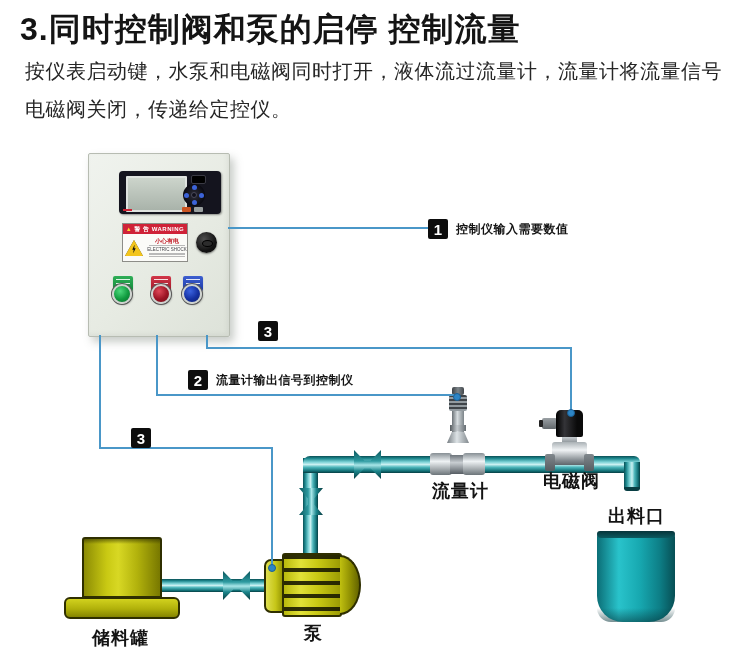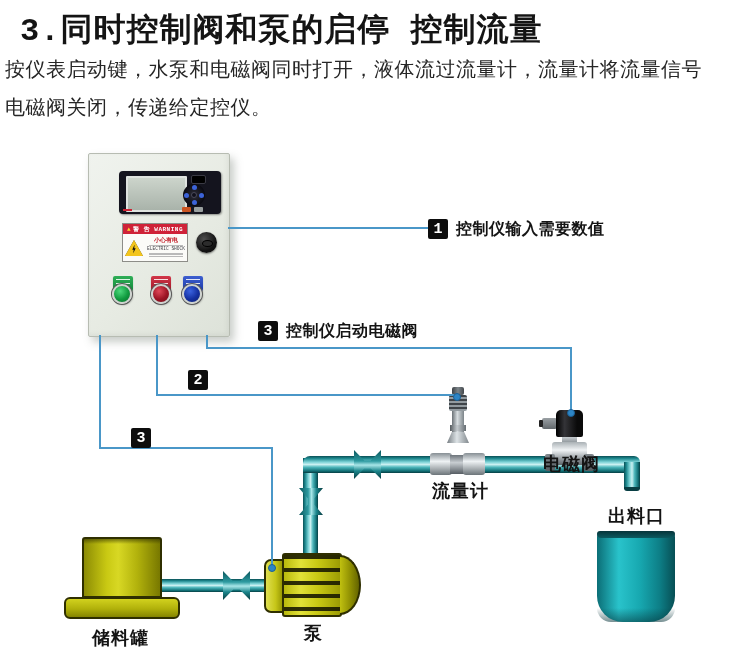--- a/index.html
+++ b/index.html
@@ -1,22 +1,22 @@
 <!DOCTYPE html>
 <html style="--callout-line: #4a97c8; --callout-dot: #2d85c5; --pipe-teal: #2aa4a8; --tank-yellow: #c9c913; --warning-red: #cf2238; --badge-black: #0d0d0d;"><head>
 <meta charset="utf-8">
 <style>
   html,body{margin:0;padding:0;background:#fff;}
   #page{position:relative;width:750px;height:668px;background:#ffffff;overflow:hidden;
-        font-family:Liberation Mono, monospace;color:#111;}
+        font-family:Liberation Sans, sans-serif;color:#111;}
 
   
   .title{position:absolute;left:20px;top:8px;font-size:32px;font-weight:900;
          letter-spacing:1px;color:#141414;white-space:nowrap;}
-  .intro{position:absolute;left:5px;top:52px;font-size:20px;line-height:38px;
+  .intro{position:absolute;left:25px;top:52px;font-size:20px;line-height:38px;
          color:#262626;letter-spacing:.5px;}
   .intro div{white-space:nowrap;}
 
   
   .panel{position:absolute;left:88px;top:153px;width:140px;height:182px;
          background:linear-gradient(135deg,#f0f3ee 0%,#e7ebe3 55%,#dde2d9 100%);
          border:1px solid #b7bcb2;border-radius:2px;
          box-shadow:4px 5px 9px rgba(110,120,110,.38), inset -2px -2px 5px rgba(0,0,0,.05);}
   .display{position:absolute;left:30px;top:17px;width:102px;height:43px;background:#14141e;
            border-radius:4px;box-shadow:1px 1px 2px rgba(0,0,0,.4);}
@@ -65,21 +65,21 @@
   .plate.blue{left:94px;top:122px;background:linear-gradient(180deg,#3d5fd0,#1c3aa8);}
   .pbtn.blue{left:93px;top:130px;background:radial-gradient(circle at 38% 32%,#3b63e0,#1430a0 55%,#0c1f6e);}
 
   
   .line{position:absolute;background:var(--callout-line,#4a97c8);z-index:8;}
   .dot{position:absolute;width:8px;height:8px;border-radius:50%;z-index:9;
        background:var(--callout-dot,#2d85c5);border:1px solid #1a5f95;box-sizing:border-box;}
   .callout{position:absolute;display:flex;align-items:center;gap:8px;height:22px;z-index:10;white-space:nowrap;}
   .badge{width:20px;height:20px;background:#0d0d0d;color:#fff;font-size:15px;font-weight:bold;
          display:flex;align-items:center;justify-content:center;border-radius:2px;}
-  .ctext{font-size:16px;font-weight:700;color:#141414;letter-spacing:.5px;}
+  .ctext{font-size:12px;font-weight:700;color:#141414;letter-spacing:.5px;}
 
   
   .pipe-h{position:absolute;background:linear-gradient(180deg,#0b4f55 0%,#1c878d 14%,#7fd4d8 36%,#c9f0f1 50%,#4db6bb 66%,#117076 88%,#073d42 100%);z-index:2;}
   .pipe-v{position:absolute;background:linear-gradient(90deg,#0b4f55 0%,#1c878d 14%,#7fd4d8 36%,#c9f0f1 50%,#4db6bb 66%,#117076 88%,#073d42 100%);z-index:2;}
   .fit-h{position:absolute;z-index:3;
          clip-path:polygon(0 0,38% 36%,62% 36%,100% 0,100% 100%,62% 64%,38% 64%,0 100%);
          background:linear-gradient(180deg,#0a565c,#2d9aa0 38%,#a8e6e8 52%,#1d878d 72%,#073a3f);}
   .fit-v{position:absolute;z-index:3;
          clip-path:polygon(0 0,100% 0,64% 38%,64% 62%,100% 100%,0 100%,36% 62%,36% 38%);
          background:linear-gradient(90deg,#0a565c,#2d9aa0 38%,#a8e6e8 52%,#1d878d 72%,#073a3f);}
@@ -230,24 +230,24 @@
   <div class="dot" style="left:453px;top:393px;"></div>
   <div class="dot" style="left:567px;top:409px;"></div>
   <div class="dot" style="left:268px;top:564px;"></div>
 
   <div class="callout" style="left:428px;top:218px;">
     <div class="badge">1</div>
     <div class="ctext">控制仪输入需要数值</div>
   </div>
   <div class="callout" style="left:258px;top:320px;">
     <div class="badge">3</div>
-    <div class="ctext">控制仪启动电磁阀</div>
   </div>
   <div class="callout" style="left:188px;top:369px;">
     <div class="badge">2</div>
+    <div class="ctext">流量计输出信号到控制仪</div>
   </div>
   <div class="callout" style="left:131px;top:427px;">
     <div class="badge">3</div>
   </div>
 
   <div class="pipe-v" style="left:303px;top:458px;width:15px;height:100px;"></div>
   <div class="pipe-h" style="left:303px;top:456px;width:337px;height:17px;border-radius:7px 6px 0 0;"></div>
   <div class="pipe-v" style="left:624px;top:462px;width:16px;height:27px;"></div>
   <div class="cap" style="left:624px;top:487px;width:16px;height:4px;"></div>
   <div class="pipe-h" style="left:160px;top:579px;width:108px;height:13px;"></div>
@@ -279,18 +279,18 @@
   <div class="outlet"></div>
   <div class="tank-body"></div>
   <div class="tank-base"></div>
   <div class="pump">
     <div class="flange"></div>
     <div class="pbody"></div>
     <div class="dome"></div>
   </div>
 
   <div class="eqlabel" style="left:432px;top:479px;">流量计</div>
-  <div class="eqlabel" style="left:543px;top:452px;">电磁阀</div>
+  <div class="eqlabel" style="left:543px;top:469px;">电磁阀</div>
   <div class="eqlabel" style="left:608px;top:504px;">出料口</div>
   <div class="eqlabel" style="left:92px;top:626px;">储料罐</div>
   <div class="eqlabel" style="left:304px;top:621px;">泵</div>
 
 </div>
 
 </body></html>

